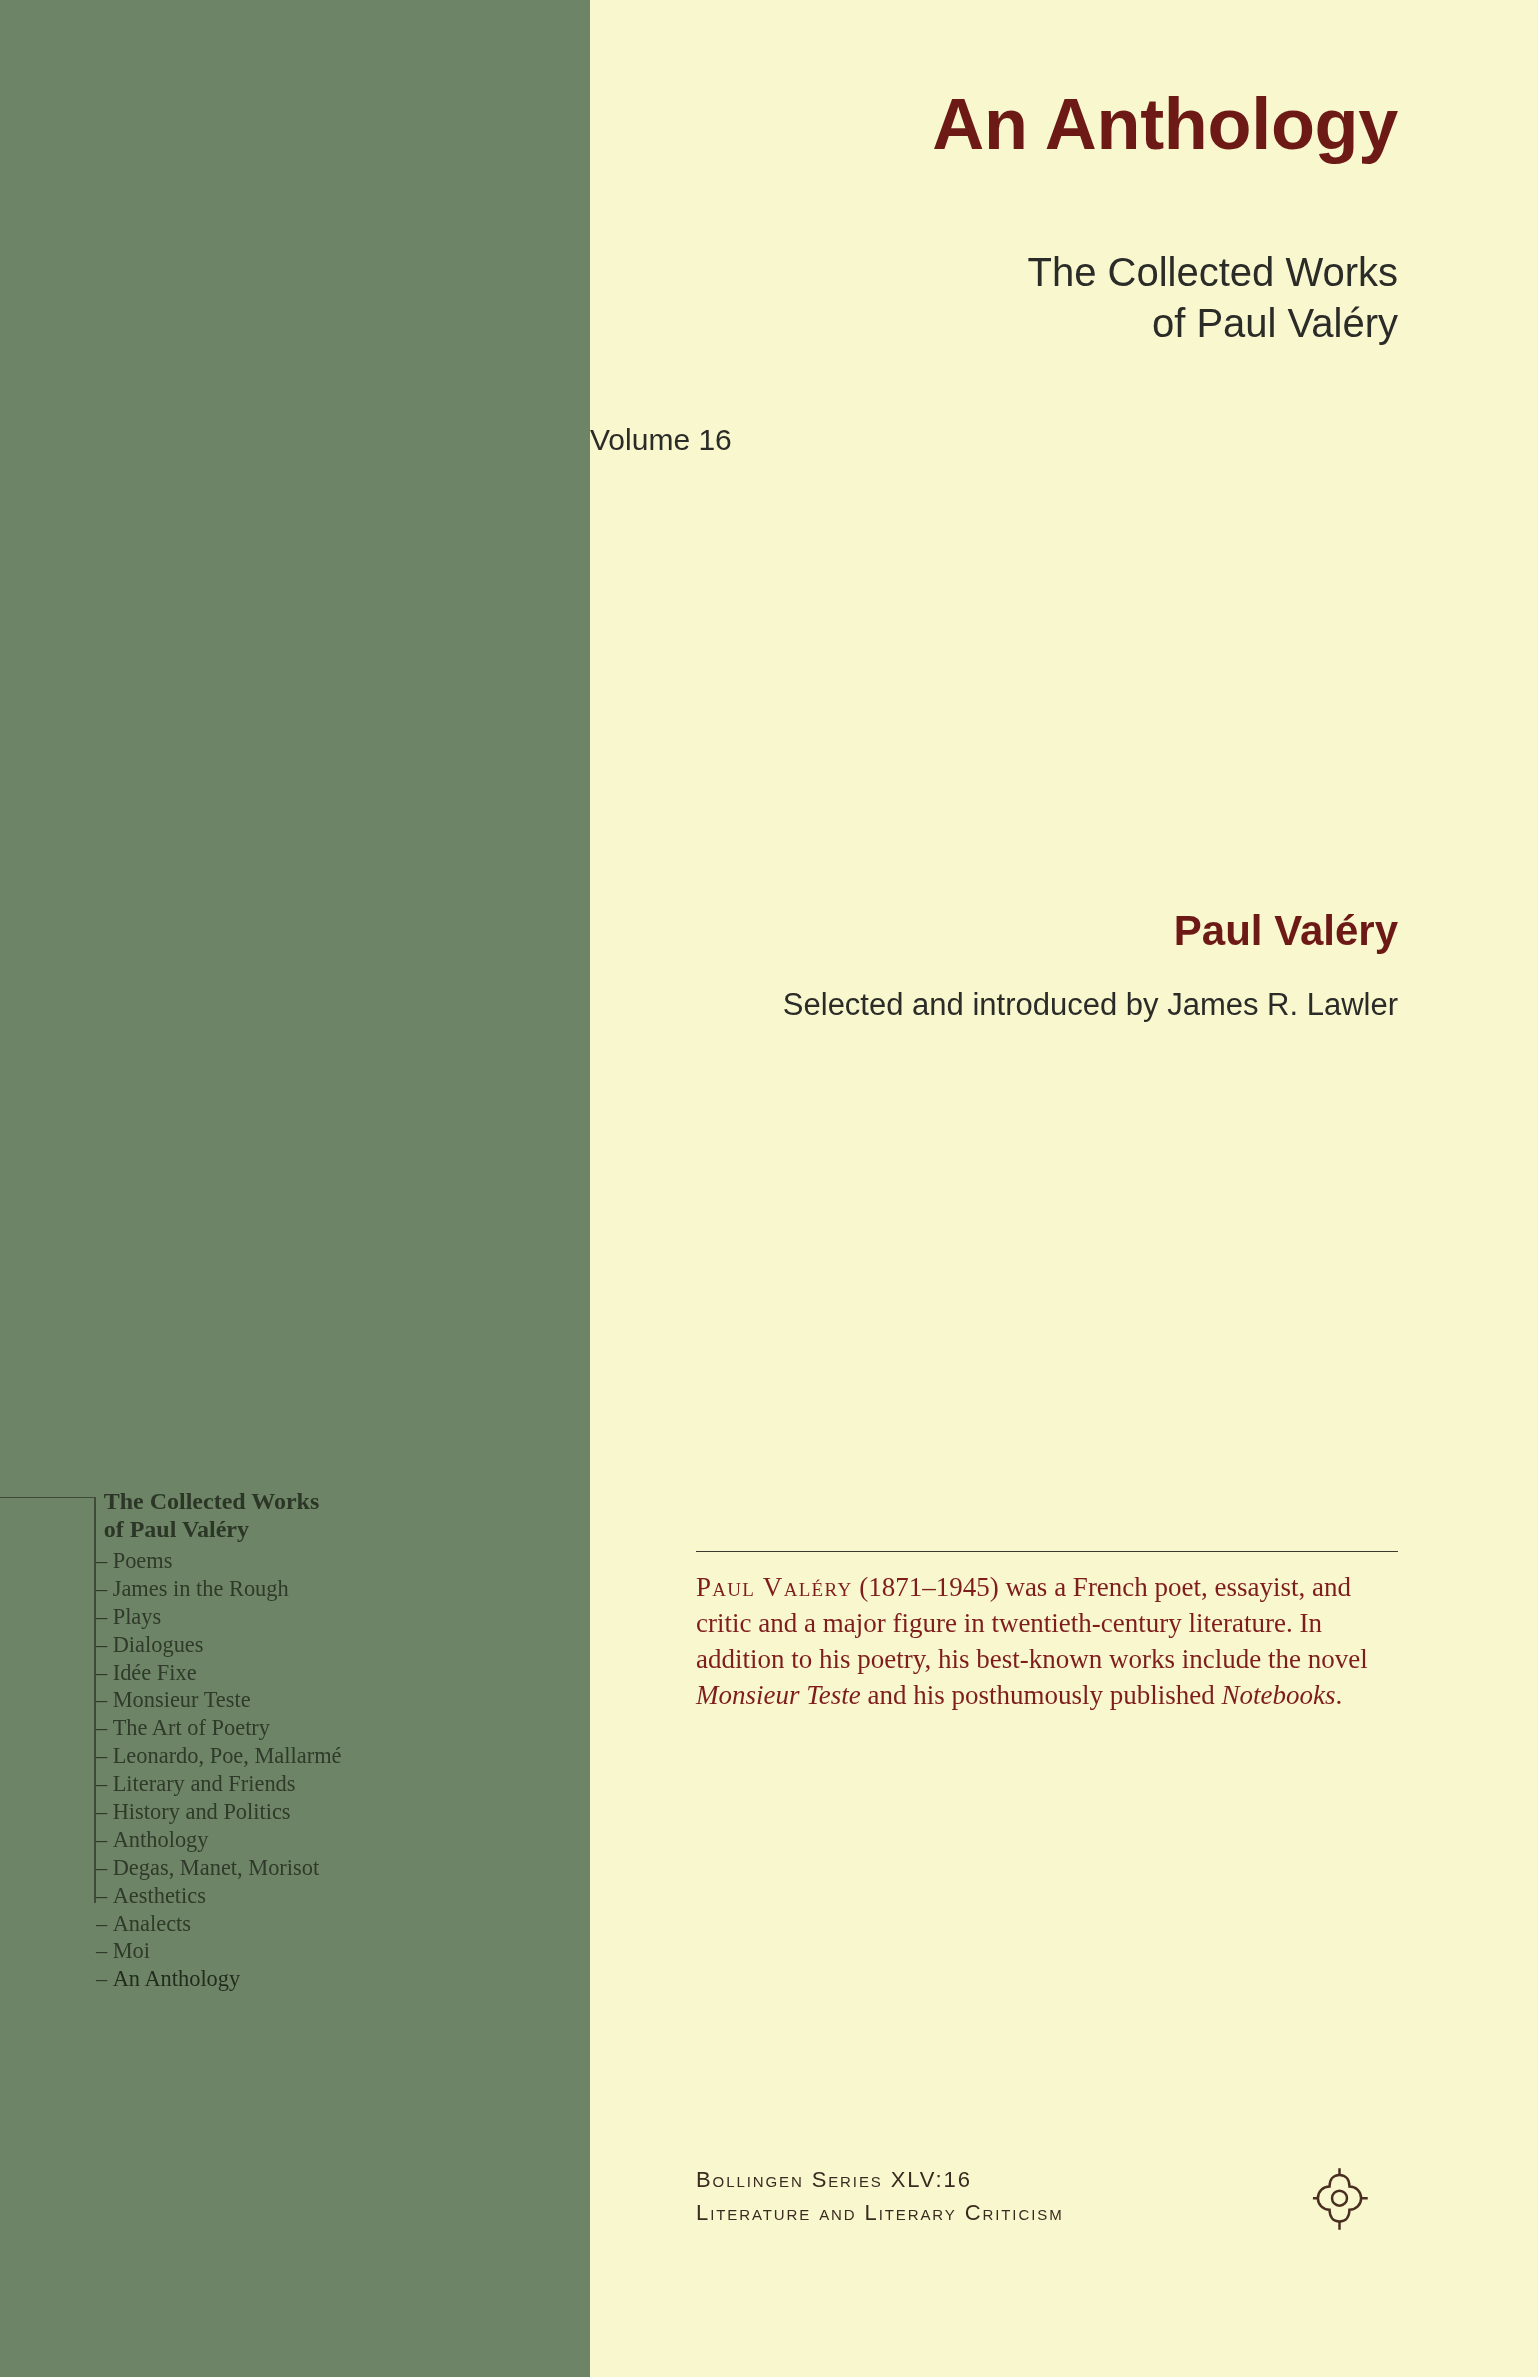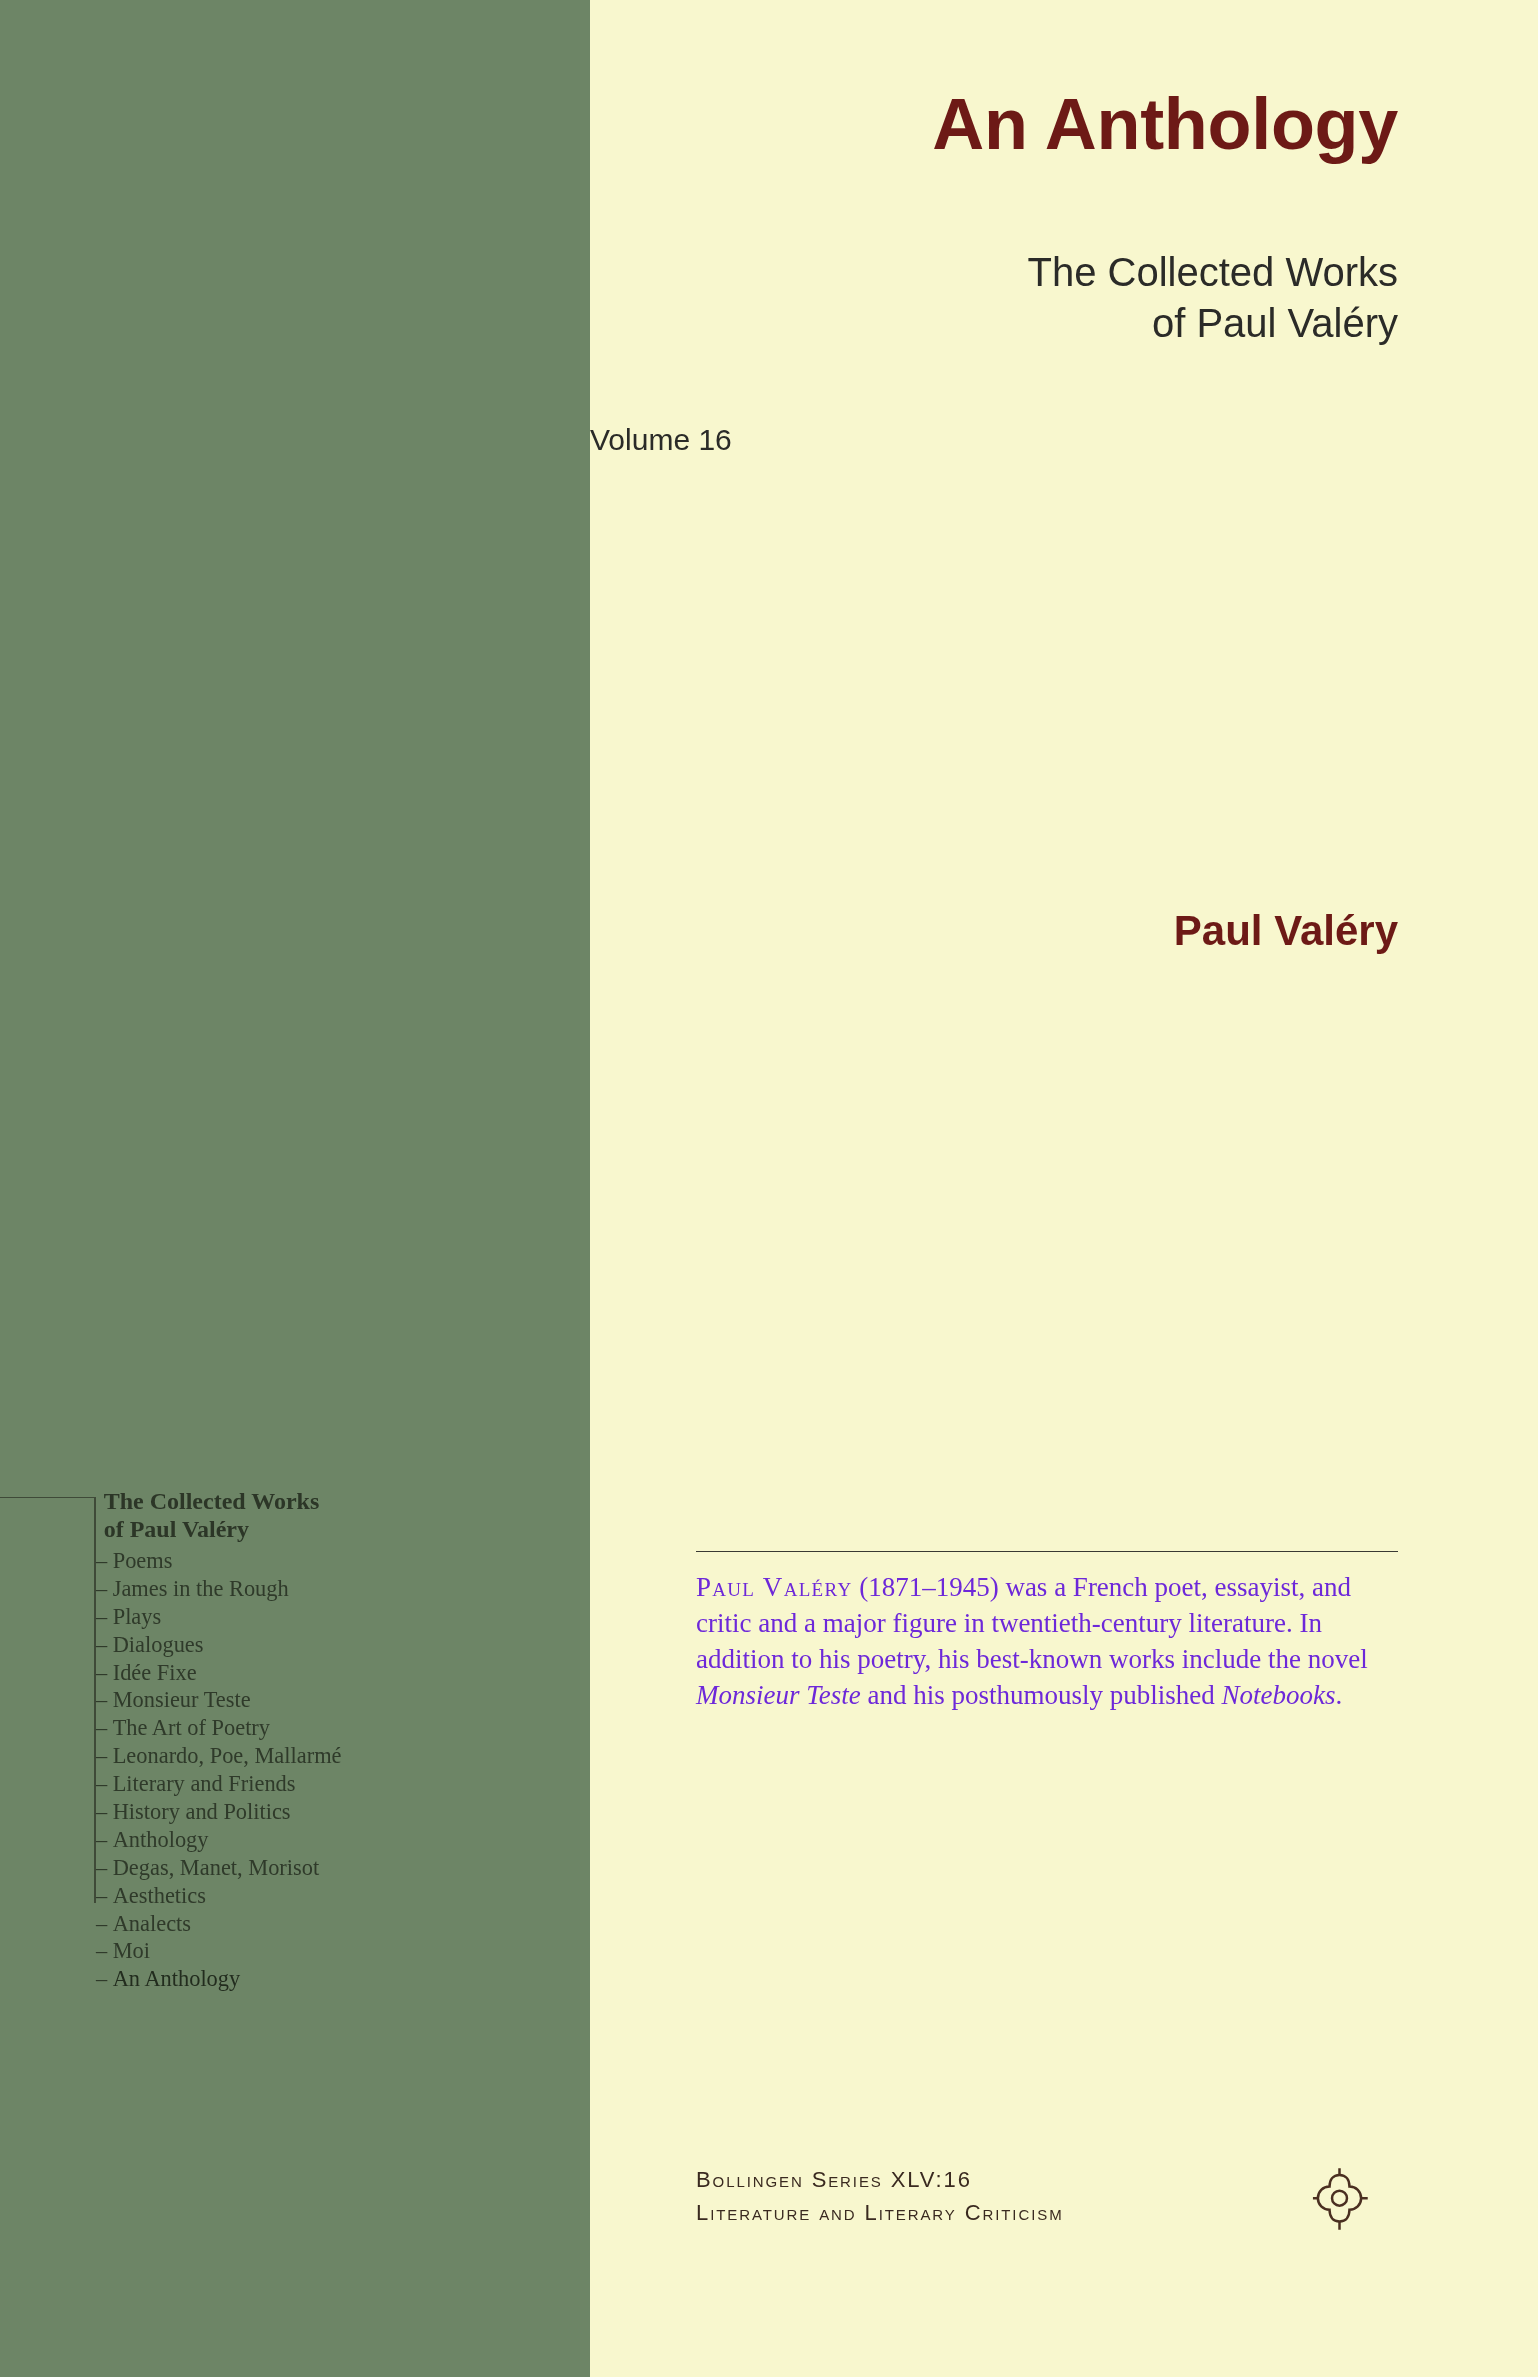--- a/index.html
+++ b/index.html
@@ -144,21 +144,21 @@
     background: #3a3a33;
   }
   .blurb {
     position: absolute;
     left: 106px;
     top: 1570px;
     width: 705px;
     font-family: "Liberation Serif", serif;
     font-size: 27px;
     line-height: 1.33;
-    color: #6d28d9;
+    color: #7f1d1d;
     text-align: left;
   }
   .blurb .smallcaps {
     font-variant: small-caps;
     letter-spacing: 1.3px;
   }
   .blurb i { font-style: italic; }
   .footer {
     position: absolute;
     left: 106px;
@@ -216,20 +216,21 @@
     <div class="title">An Anthology</div>
 
     <div class="subtitle">
       <span>The Collected Works</span><br>
       <span>of Paul Valéry</span>
     </div>
 
     <div class="volume">Volume 16</div>
 
     <div class="author">Paul Valéry</div>
+    <div class="editor">Selected and introduced by James R. Lawler</div>
 
     <div class="rule"></div>
 
     <div class="blurb">
       <span class="smallcaps">Paul Valéry</span><span> (1871–1945) was a French poet, essayist, and critic and a major figure in twentieth-century literature. In addition to his poetry, his best-known works include the novel </span><i>Monsieur Teste</i><span> and his posthumously published </span><i>Notebooks</i><span>.</span>
     </div>
 
     <div class="footer">
       <div>Bollingen Series XLV:16</div>
       <div>Literature and Literary Criticism</div>

